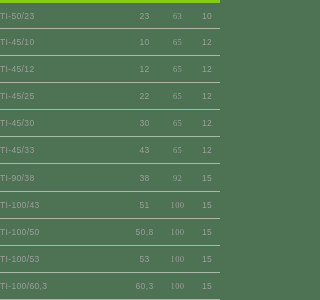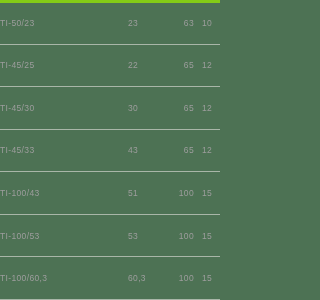--- a/index.html
+++ b/index.html
@@ -35,62 +35,88 @@
   #spec-table tr:first-child td {
     border-top: 3px solid #84cc16;
   }
   td.c-model {
     width: 128px;
     text-align: left;
     padding-left: 3px;
   }
   td.c-num1 {
     width: 33px;
+    text-align: center;
   }
   td.c-num2 {
     width: 33px;
-    text-align: right;
+    text-align: center;
+    font-family: Liberation Serif, serif;
   }
   td.c-num3 {
     width: 26px;
     text-align: center;
   }
 </style>
 </head>
 <body>
 
 <table id="spec-table">
   <tbody>
       <tr>
         <td class="c-model">TI-50/23</td>
         <td class="c-num1">23</td>
         <td class="c-num2">63</td>
         <td class="c-num3">10</td>
+      </tr>
+      <tr>
+        <td class="c-model">TI-45/10</td>
+        <td class="c-num1">10</td>
+        <td class="c-num2">65</td>
+        <td class="c-num3">12</td>
+      </tr>
+      <tr>
+        <td class="c-model">TI-45/12</td>
+        <td class="c-num1">12</td>
+        <td class="c-num2">65</td>
+        <td class="c-num3">12</td>
       </tr>
       <tr>
         <td class="c-model">TI-45/25</td>
         <td class="c-num1">22</td>
         <td class="c-num2">65</td>
         <td class="c-num3">12</td>
       </tr>
       <tr>
         <td class="c-model">TI-45/30</td>
         <td class="c-num1">30</td>
         <td class="c-num2">65</td>
         <td class="c-num3">12</td>
       </tr>
       <tr>
         <td class="c-model">TI-45/33</td>
         <td class="c-num1">43</td>
         <td class="c-num2">65</td>
         <td class="c-num3">12</td>
       </tr>
       <tr>
+        <td class="c-model">TI-90/38</td>
+        <td class="c-num1">38</td>
+        <td class="c-num2">92</td>
+        <td class="c-num3">15</td>
+      </tr>
+      <tr>
         <td class="c-model">TI-100/43</td>
         <td class="c-num1">51</td>
+        <td class="c-num2">100</td>
+        <td class="c-num3">15</td>
+      </tr>
+      <tr>
+        <td class="c-model">TI-100/50</td>
+        <td class="c-num1">50,8</td>
         <td class="c-num2">100</td>
         <td class="c-num3">15</td>
       </tr>
       <tr>
         <td class="c-model">TI-100/53</td>
         <td class="c-num1">53</td>
         <td class="c-num2">100</td>
         <td class="c-num3">15</td>
       </tr>
       <tr>

